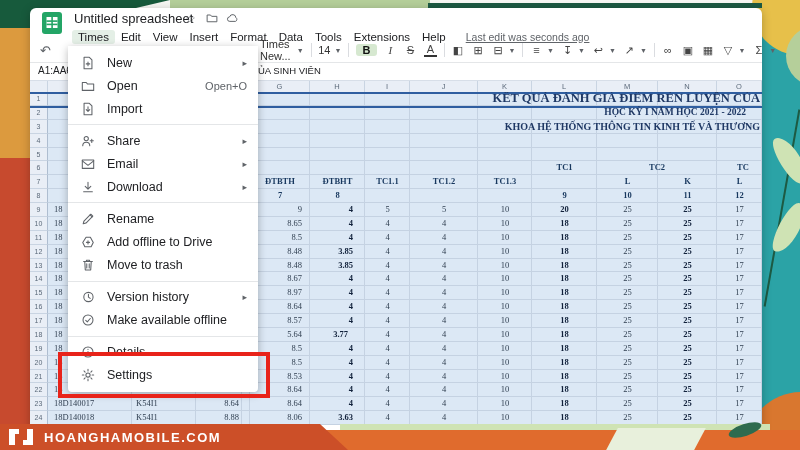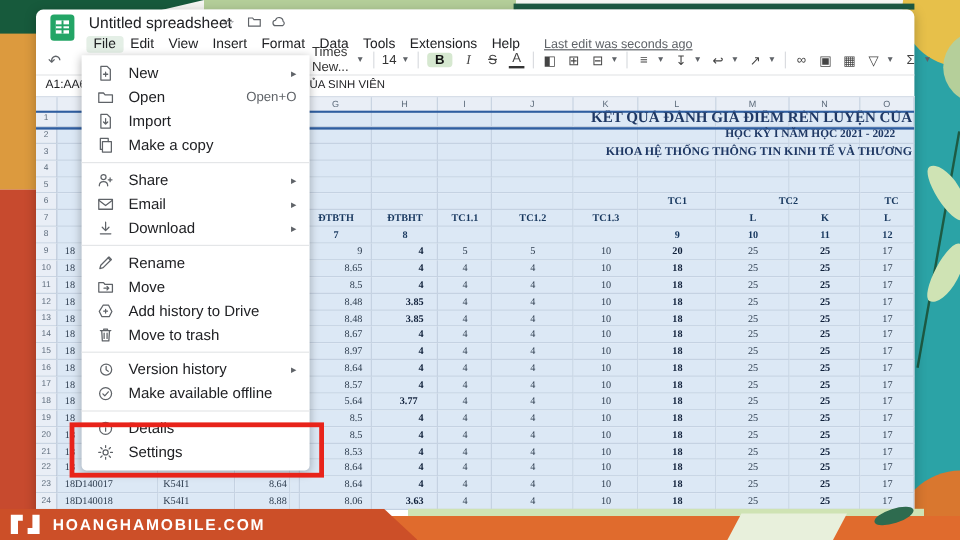--- a/index.html
+++ b/index.html
@@ -110,21 +110,21 @@
         </svg>
       <span class="doc-title">Untitled spreadsheet</span>
       <span class="title-ic" style="left:155px">☆</span>
       <span class="title-ic" style="left:176px"><svg width="12" height="12" viewBox="0 0 16 16" fill="none" stroke="#5f6368" stroke-width="1.3">
             <path d="M1.5 4h4.5l1.5 1.8h7V13h-13z"></path>
           </svg></span>
       <span class="title-ic" style="left:196px"><svg width="13" height="12" viewBox="0 0 16 16" fill="none" stroke="#5f6368" stroke-width="1.3">
             <path d="M4.5 12.5a3 3 0 0 1-.4-6 4.3 4.3 0 0 1 8.4 1 2.8 2.8 0 0 1-.5 5z"></path>
           </svg></span>
       <div class="menubar" id="menubar">
-          <span class="active">File</span>
+          <span class="active">Times</span>
           <span>Edit</span>
           <span>View</span>
           <span>Insert</span>
           <span>Format</span>
           <span>Data</span>
           <span>Tools</span>
           <span>Extensions</span>
           <span>Help</span>
           <span class="status">Last edit was seconds ago</span>
         </div>
@@ -756,29 +756,20 @@
         </div>
         <div class="mi">
           <span class="ic">
             <svg width="14" height="14" viewBox="0 0 16 16" fill="none" stroke="#5f6368" stroke-width="1.2" stroke-linecap="round" stroke-linejoin="round">
               <path d="M3.5 1.5h6l3 3v10h-9z"></path>
               <path d="M8 5.5v5M6 8.7l2 2 2-2"></path>
             </svg>
           </span>
           <span class="lb">Import</span>
         </div>
-        <div class="mi">
-          <span class="ic">
-            <svg width="14" height="14" viewBox="0 0 16 16" fill="none" stroke="#5f6368" stroke-width="1.2" stroke-linecap="round" stroke-linejoin="round">
-              <rect x="5" y="4.5" width="8.5" height="10"></rect>
-              <path d="M10.5 4.5v-3H3v10.5h2"></path>
-            </svg>
-          </span>
-          <span class="lb">Make a copy</span>
-        </div>
         <div class="mdiv"></div>
         <div class="mi">
           <span class="ic">
             <svg width="14" height="14" viewBox="0 0 16 16" fill="none" stroke="#5f6368" stroke-width="1.2" stroke-linecap="round" stroke-linejoin="round">
               <circle cx="6" cy="5.2" r="2.4"></circle>
               <path d="M2 13.5c0-2.5 1.8-4 4-4s4 1.5 4 4"></path>
               <path d="M12.3 6v3.6M10.5 7.8h3.6"></path>
             </svg>
           </span>
           <span class="lb">Share</span>
@@ -809,34 +800,25 @@
             <svg width="14" height="14" viewBox="0 0 16 16" fill="none" stroke="#5f6368" stroke-width="1.2" stroke-linecap="round" stroke-linejoin="round">
               <path d="M2.5 13.5l.9-3.2 7.8-7.8 2.3 2.3-7.8 7.8z"></path>
               <path d="M10.4 3.3l2.3 2.3"></path>
             </svg>
           </span>
           <span class="lb">Rename</span>
         </div>
         <div class="mi">
           <span class="ic">
             <svg width="14" height="14" viewBox="0 0 16 16" fill="none" stroke="#5f6368" stroke-width="1.2" stroke-linecap="round" stroke-linejoin="round">
-              <path d="M1.5 4h4.5l1.5 1.8h7V13h-13z"></path>
-              <path d="M6.5 9.3h4.5M9.3 7.6L11 9.3l-1.7 1.7"></path>
-            </svg>
-          </span>
-          <span class="lb">Move</span>
-        </div>
-        <div class="mi">
-          <span class="ic">
-            <svg width="14" height="14" viewBox="0 0 16 16" fill="none" stroke="#5f6368" stroke-width="1.2" stroke-linecap="round" stroke-linejoin="round">
               <path d="M5.8 2.5h4.9l3.3 6.1-2.4 4.9H4.4L2 8.6z"></path>
               <path d="M8 6.6v3.6M6.2 8.4h3.6"></path>
             </svg>
           </span>
-          <span class="lb">Add history to Drive</span>
+          <span class="lb">Add offline to Drive</span>
         </div>
         <div class="mi">
           <span class="ic">
             <svg width="14" height="14" viewBox="0 0 16 16" fill="none" stroke="#5f6368" stroke-width="1.2" stroke-linecap="round" stroke-linejoin="round">
               <path d="M3 4h10M6.2 4V2.5h3.6V4M4.3 4l.6 9.8h6.2l.6-9.8"></path>
               <path d="M6.6 6.5v5M9.4 6.5v5"></path>
             </svg>
           </span>
           <span class="lb">Move to trash</span>
         </div>

